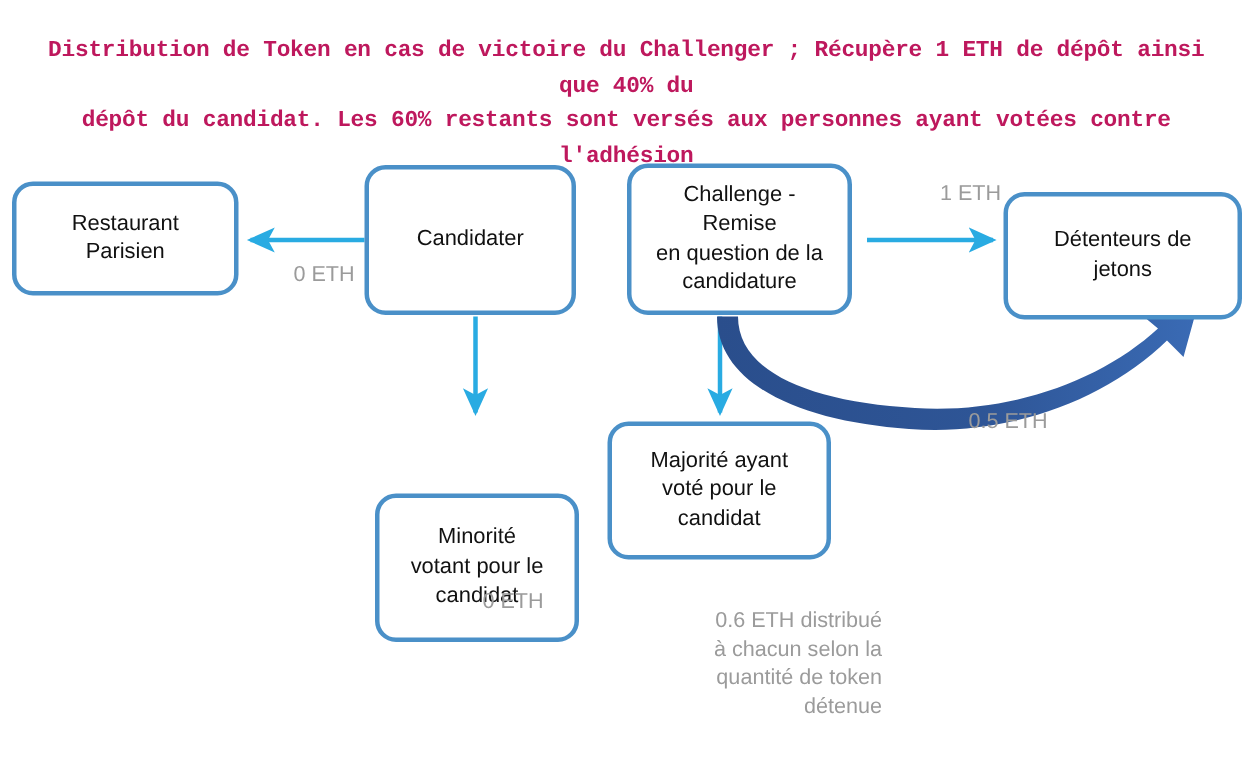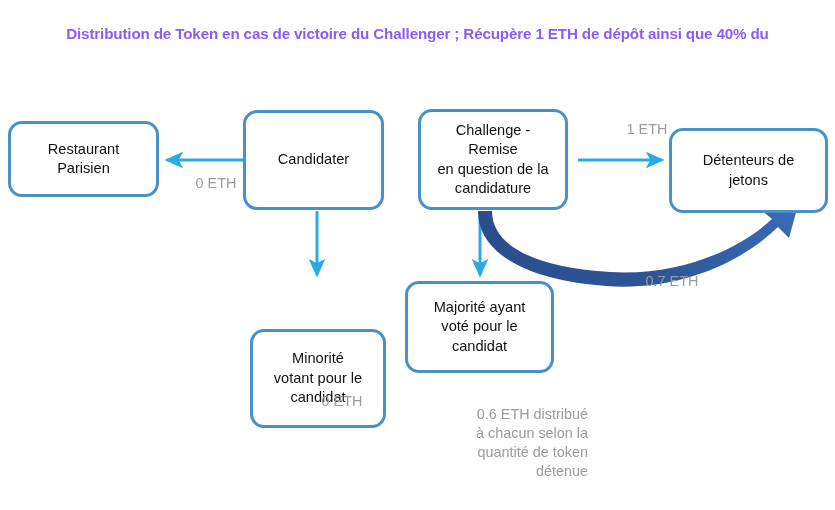--- a/index.html
+++ b/index.html
@@ -24,23 +24,24 @@
 
   
   #diagram-title {
     position: absolute;
     left: 18px;
     top: 22px;
     width: 799px;
     text-align: center;
     font-size: 15.2px;
     font-weight: bold;
-    color: #8b5cf6;
+    color: #be185d;
     line-height: 1.55;
     letter-spacing: -0.15px;
+    font-family: Liberation Mono, monospace;
   }
 
   
   .node {
     position: absolute;
     border: 3px solid #4A90C8;
     border-radius: 14px;
     background: #ffffff;
     display: flex;
     align-items: center;
@@ -87,20 +88,21 @@
     pointer-events: none;
   }
 </style>
 </head>
 <body>
 
 <div id="canvas">
 
   <div id="diagram-title">
     <div>Distribution de Token en cas de victoire du Challenger ; Récupère 1 ETH de dépôt ainsi que 40% du</div>
+    <div>dépôt du candidat. Les 60% restants sont versés aux personnes ayant votées contre l'adhésion</div>
   </div>
 
   <svg id="arrow-layer" viewBox="0 0 835 510" width="835" height="510" xmlns="http://www.w3.org/2000/svg">
     <defs>
       <marker id="cyan-head" markerWidth="7" markerHeight="7" refX="5.4" refY="3.2" orient="auto" markerUnits="strokeWidth">
         <path d="M0,0.4 L6.2,3.2 L0,6.0 L1.5,3.2 Z" fill="#29ABE2"></path>
       </marker>
       <linearGradient id="darkblue-grad" x1="0" y1="0" x2="1" y2="0">
         <stop offset="0%" stop-color="#2A4E8C"></stop>
         <stop offset="55%" stop-color="#2E5596"></stop>
@@ -167,21 +169,21 @@
   <div class="node" id="node-majorite">
     <span style="white-space: pre-line;">Majorité ayant
 voté pour le
 candidat</span>
   </div>
 
   <div class="edge-label" id="label-0eth-restaurant">0 ETH</div>
 
   <div class="edge-label" id="label-1eth">1 ETH</div>
 
-  <div class="edge-label" id="label-04eth">0.7 ETH</div>
+  <div class="edge-label" id="label-04eth">0.5 ETH</div>
 
   <div class="edge-label" id="label-0eth-minorite">0 ETH</div>
 
   <div class="edge-label" id="label-06eth" style="white-space: pre-line;">0.6 ETH distribué
 à chacun selon la
 quantité de token
 détenue</div>
 
 </div>
 

